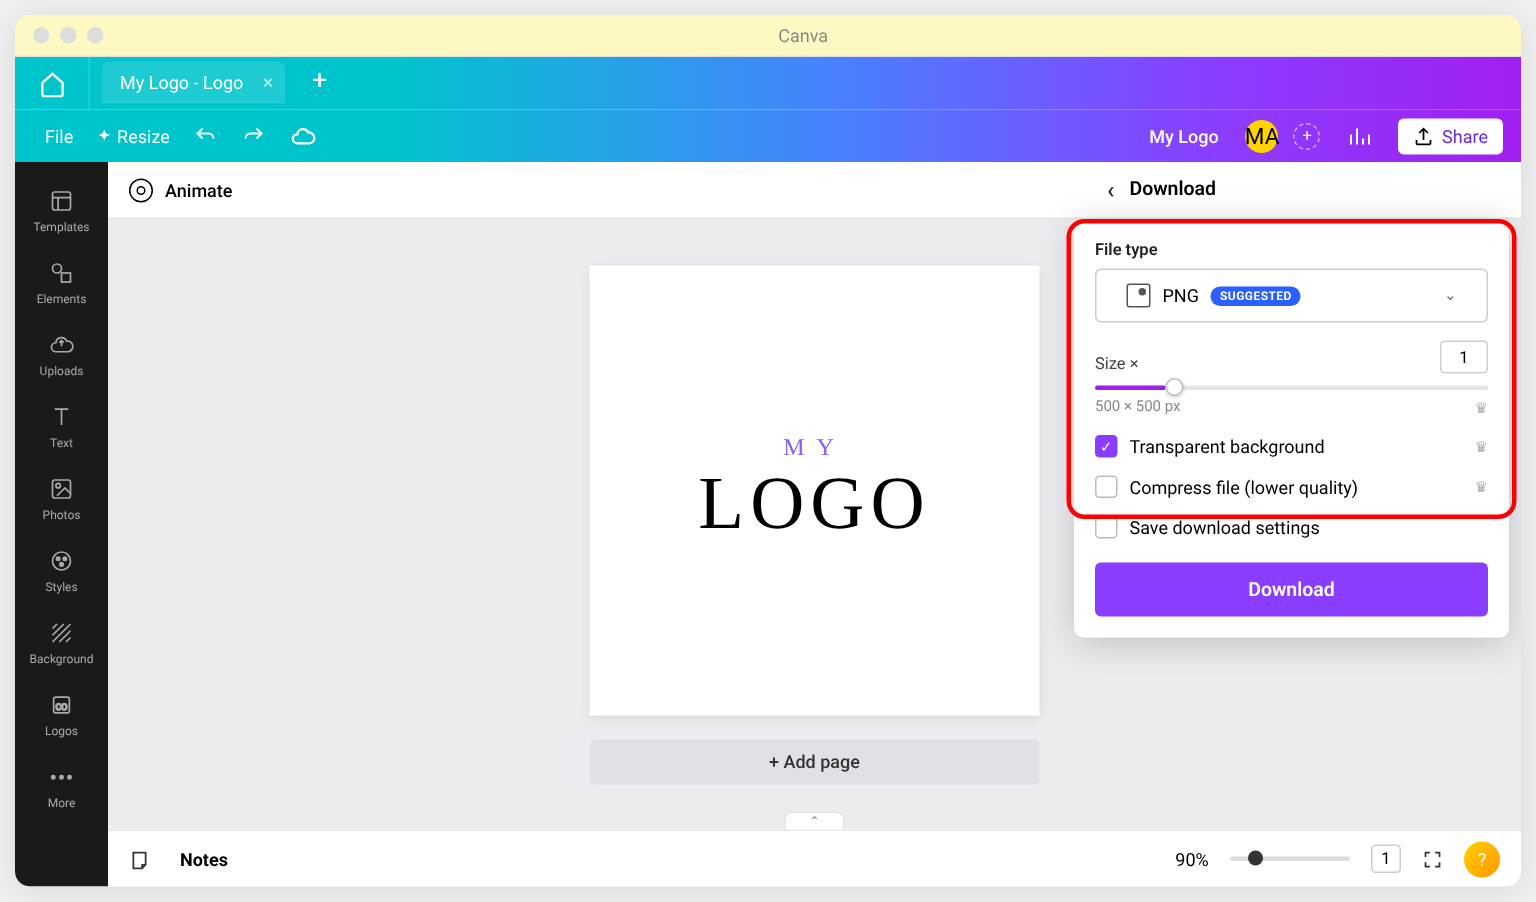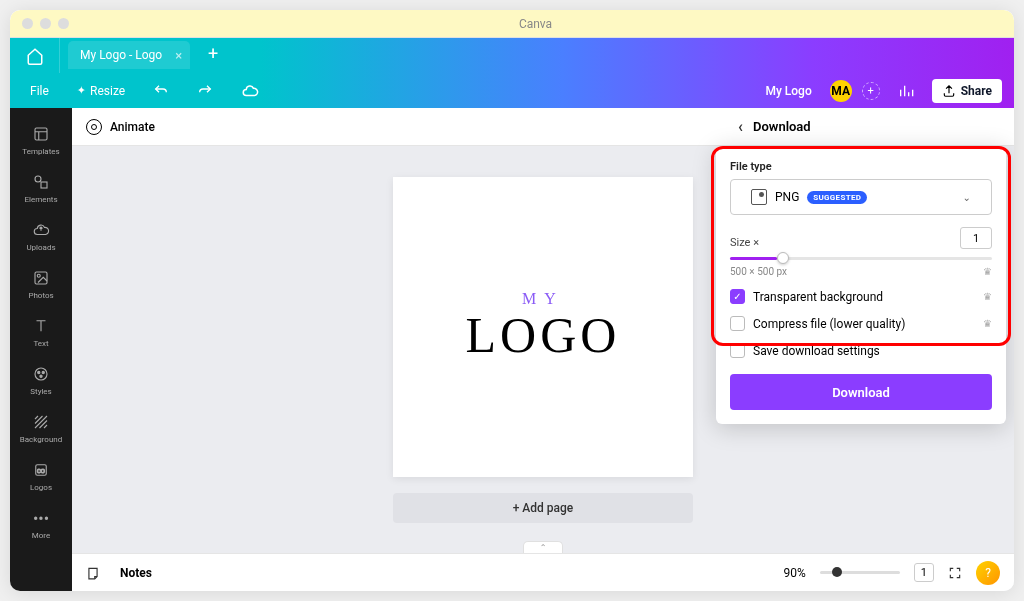--- a/index.html
+++ b/index.html
@@ -8,27 +8,27 @@
 .titlebar{height:28px;background:#fef9c3;display:flex;align-items:center;padding:0 12px;border-bottom:1px solid #e0e0e0;border-radius:10px 10px 0 0}
 .traffic{display:flex;gap:7px}
 .dot{width:11px;height:11px;border-radius:50%;background:#ddd}
 .wintitle{flex:1;text-align:center;font-size:12px;color:#888}
 .tabstrip{height:35px;background:linear-gradient(90deg,#00c4cc 0%,#00c4cc 25%,#4a7fff 55%,#8b3dff 80%,#a020f0 100%);display:flex;align-items:flex-start;padding:0}
 .home-btn{width:50px;height:35px;display:flex;align-items:center;justify-content:center;color:#fff;border-right:1px solid rgba(255,255,255,0.2)}
 .tab{background:rgba(255,255,255,0.12);height:28px;margin:3px 0 0 8px;border-radius:5px 5px 0 0;display:flex;align-items:center;padding:0 28px 0 12px;color:#fff;font-size:12px;position:relative}
 .tab .x{position:absolute;right:8px;font-size:13px;opacity:0.7}
 .newtab{width:30px;height:30px;display:flex;align-items:center;justify-content:center;color:#fff;font-size:18px;margin-left:8px}
 .toolbar{height:35px;background:linear-gradient(90deg,#00c4cc 0%,#00c4cc 25%,#4a7fff 55%,#8b3dff 80%,#a020f0 100%);display:flex;align-items:center;padding:0 12px;color:#fff;font-size:12px}
-.toolbar .tb-left{display:flex;align-items:center;gap:12px}
+.toolbar .tb-left{display:flex;align-items:center;}
 .toolbar .tb-right{margin-left:auto;display:flex;align-items:center;gap:10px}
 .tbtn{padding:4px 8px;cursor:pointer;display:flex;align-items:center;gap:4px}
 .resize-icon{font-size:11px}
-.avatar{width:22px;height:22px;border-radius:50%;background:#ffd200;color:#000;font-size:12px;font-weight:bold;display:flex;align-items:center;justify-content:center}
+.avatar{width:22px;height:22px;border-radius:50%;background:#ffd200;color:#000;font-size:15px;font-weight:normal;display:flex;align-items:center;justify-content:center}
 .plus-avatar{width:18px;height:18px;border-radius:50%;border:1px dashed rgba(255,255,255,0.6);display:flex;align-items:center;justify-content:center;font-size:11px}
-.share-btn{background:#fff;color:#0f172a;border-radius:4px;padding:5px 10px;font-weight:700;display:flex;align-items:center;gap:5px}
+.share-btn{background:#fff;color:#6d28d9;border-radius:4px;padding:5px 10px;font-weight:400;display:flex;align-items:center;gap:5px}
 .body{display:flex;height:483px;position:relative}
 .sidebar{width:62px;background:#1a1a1a;display:flex;flex-direction:column;align-items:center;padding-top:8px}
 .sb-item{width:62px;height:48px;display:flex;flex-direction:column;align-items:center;justify-content:center;color:#aaa;font-size:8px;gap:3px;cursor:pointer}
 .sb-item .sb-icon{width:20px;height:20px;display:flex;align-items:center;justify-content:center;font-size:16px}
 .canvas-area{flex:1;background:#ebecf0;position:relative;display:flex;flex-direction:column}
 .ctx-bar{height:38px;background:#fff;border-bottom:1px solid #e5e5e5;display:flex;align-items:center;padding:0 14px}
 .animate{display:flex;align-items:center;gap:8px;font-size:12px;font-weight:500}
 .animate .anim-icon{width:16px;height:16px;border:1.5px solid #000;border-radius:50%;position:relative}
 .animate .anim-icon:after{content:"";position:absolute;width:4px;height:4px;border:1.5px solid #000;border-radius:50%;top:4px;left:4px}
 .ctx-right{margin-left:auto;display:flex;gap:12px;color:#888;font-size:14px}
@@ -164,34 +164,34 @@
             <svg width="18" height="18" viewBox="0 0 24 24" fill="none" stroke="#aaa" stroke-width="1.5">
               <path d="M18 18H7a4 4 0 010-8 5 5 0 019.6-1.5A3.5 3.5 0 0118 18z"></path>
               <path d="M12 13V8m-2 2l2-2 2 2"></path>
             </svg>
           </span>
         <span>Uploads</span>
       </div>
       <div class="sb-item">
         <span class="sb-icon">
             <svg width="18" height="18" viewBox="0 0 24 24" fill="none" stroke="#aaa" stroke-width="1.5">
+              <path d="M6 5h12M12 5v14"></path>
+            </svg>
+          </span>
+        <span>Text</span>
+      </div>
+      <div class="sb-item">
+        <span class="sb-icon">
+            <svg width="18" height="18" viewBox="0 0 24 24" fill="none" stroke="#aaa" stroke-width="1.5">
               <rect x="4" y="4" width="16" height="16" rx="2"></rect>
               <circle cx="9" cy="9" r="2"></circle>
               <path d="M20 16l-5-5-7 7"></path>
             </svg>
           </span>
         <span>Photos</span>
-      </div>
-      <div class="sb-item">
-        <span class="sb-icon">
-            <svg width="18" height="18" viewBox="0 0 24 24" fill="none" stroke="#aaa" stroke-width="1.5">
-              <path d="M6 5h12M12 5v14"></path>
-            </svg>
-          </span>
-        <span>Text</span>
       </div>
       <div class="sb-item">
         <span class="sb-icon">
             <svg width="18" height="18" viewBox="0 0 24 24" fill="none" stroke="#aaa" stroke-width="1.5">
               <circle cx="12" cy="12" r="8"></circle>
               <circle cx="9" cy="10" r="1.5" fill="#aaa"></circle>
               <circle cx="15" cy="10" r="1.5" fill="#aaa"></circle>
               <circle cx="12" cy="15" r="1.5" fill="#aaa"></circle>
             </svg>
           </span>

